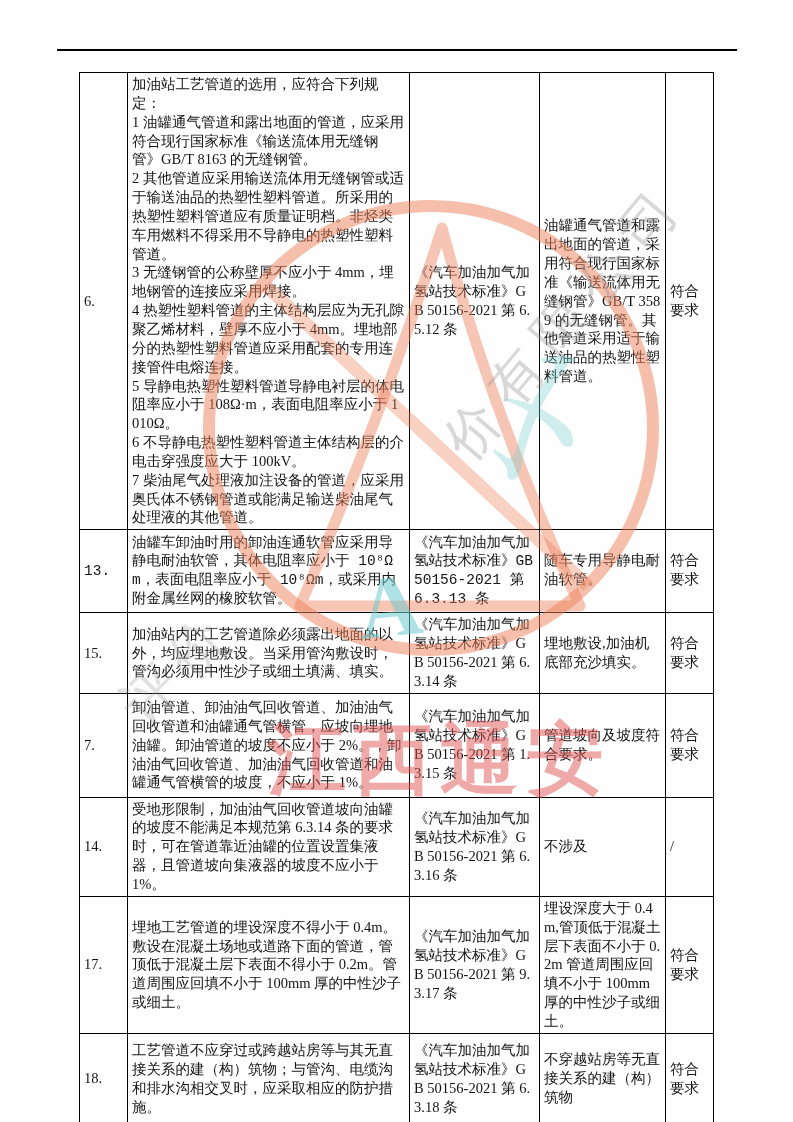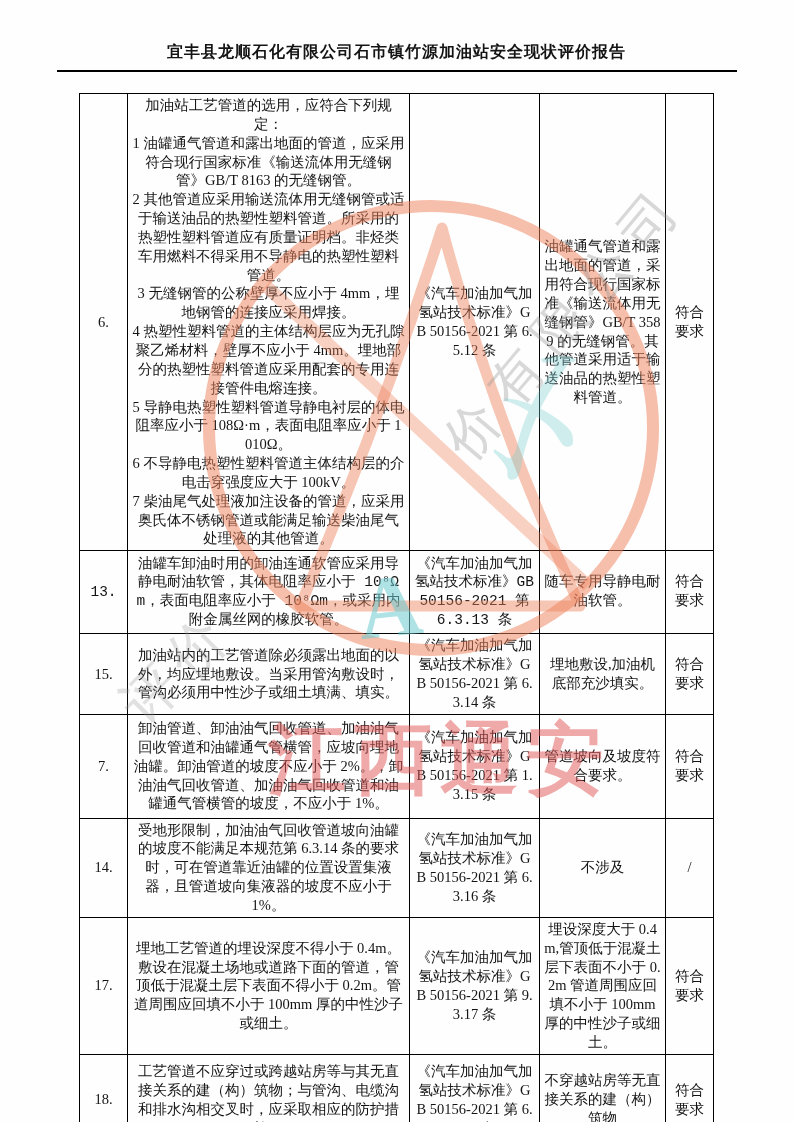--- a/index.html
+++ b/index.html
@@ -19,21 +19,20 @@
   .header-rule{border-bottom:2px solid #000;margin-top:7px;}
   table.eval-table{
     border-collapse:collapse;table-layout:fixed;
     width:634px;margin:21px auto 0 auto;
   }
   table.eval-table td{
     border:1.6px solid #000;
     vertical-align:middle;
     font-size:14.5px;line-height:1.3;
     padding:2px 4px;
-    text-align:center;
     white-space:pre-line;
     word-break:break-all;
   }
   .col1{width:48px;} .col2{width:282px;} .col3{width:130px;} .col4{width:126px;} .col5{width:48px;}
   tr.row-12 td{height:398px;} tr.row-13 td{height:78px;font-family:Liberation Mono, monospace;}
   tr.row-14 td{height:74px;}  tr.row-15 td{height:99px;}
   tr.row-16 td{height:93px;}  tr.row-17 td{height:103px;}
   tr.row-18 td{height:86px;}
   
   .watermark-layer{
@@ -71,21 +70,20 @@
     color:rgba(120,205,210,0.35);
     transform:rotate(-12deg);
   }
 </style>
 </head>
 <body>
 
 <div class="page">
   <div class="content">
 
-    <div class="doc-title">宜丰县龙顺石化有限公司石市镇竹源加油站安全现状评价报告</div>
     <div class="header-rule"></div>
 
     <table class="eval-table">
       <colgroup>
         <col class="col1">
           <col class="col2">
           <col class="col3">
           <col class="col4">
           <col class="col5">
       </colgroup>

